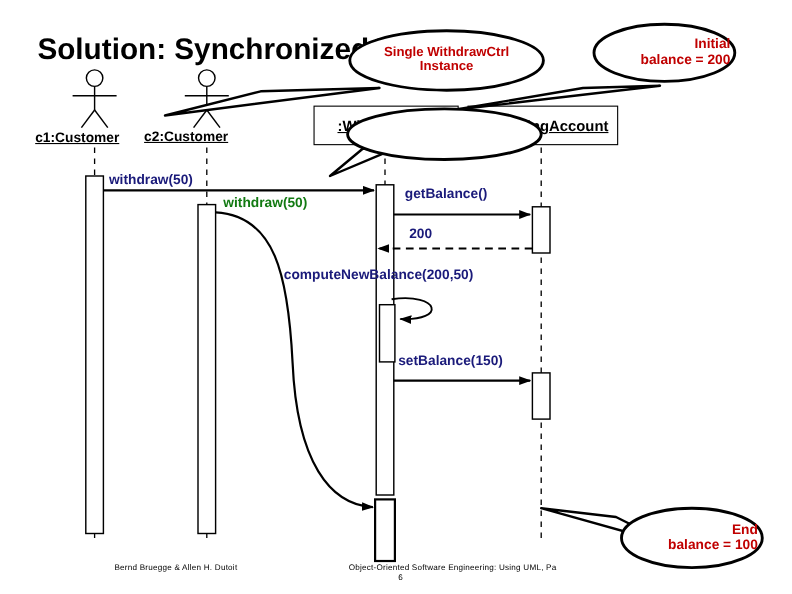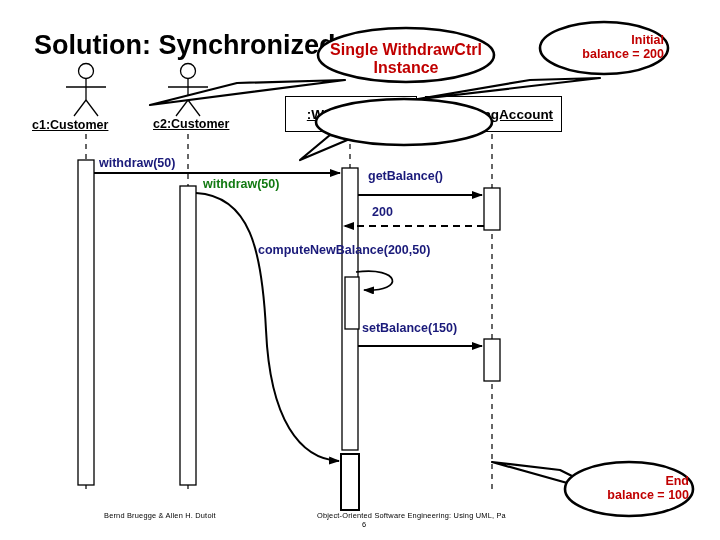--- a/index.html
+++ b/index.html
@@ -31,21 +31,21 @@
   }
 
   .msg{
     position:absolute;font-size:12.5px;font-weight:bold;white-space:nowrap;text-align:center;
   }
   .msg.navy{color:#1a1a7a;}
   .msg.green{color:#127a12;}
 
   .bubble-text{
     position:absolute;text-align:center;color:#c00000;
-    font-size:16px;font-weight:bold;line-height:1.12;white-space:pre-line;
+    font-size:12px;font-weight:bold;line-height:1.12;white-space:pre-line;
   }
   .bubble-text.big{font-size:12.5px;text-align:right;}
 
   .footer{
     position:absolute;font-size:7.4px;color:#000;white-space:nowrap;
     letter-spacing:0.2px;
   }
   .footer-left{left:104px;top:511px;}
   .footer-right{left:317px;top:511px;}
   .footer-page{left:362px;top:520px;}
@@ -105,21 +105,21 @@
     <line x1="484" y1="226" x2="344" y2="226" stroke="#000" stroke-width="1.8" stroke-dasharray="7,5" marker-end="url(#ah)"></line>
 
     <path d="M356,272 C400,266 406,292 364,290" stroke="#000" stroke-width="1.7" fill="none" marker-end="url(#ah)"></path>
 
     <line x1="358" y1="346" x2="482" y2="346" stroke="#000" stroke-width="2" marker-end="url(#ah)"></line>
   </svg>
 
   <div class="title">Solution: Synchronized Threads</div>
 
   <div class="actor-label" style="left:32px;top:118px;">c1:Customer</div>
-  <div class="actor-label" style="left:153px;top:117px;">c2:Customer</div>
+  <div class="actor-label" style="left:131px;top:117px;">c2:Customer</div>
 
   <div class="obj-box" style="left:285px;top:96px;width:130px;height:34px;">
     <span class="obj-label">:WithdrawCtrl</span>
   </div>
   <div class="obj-box" style="left:425px;top:96px;width:135px;height:34px;">
     <span class="obj-label">:CheckingAccount</span>
   </div>
 
   <div class="msg navy" style="left:99px;top:156px;">withdraw(50)</div>
   <div class="msg green" style="left:203px;top:177px;">withdraw(50)</div>

